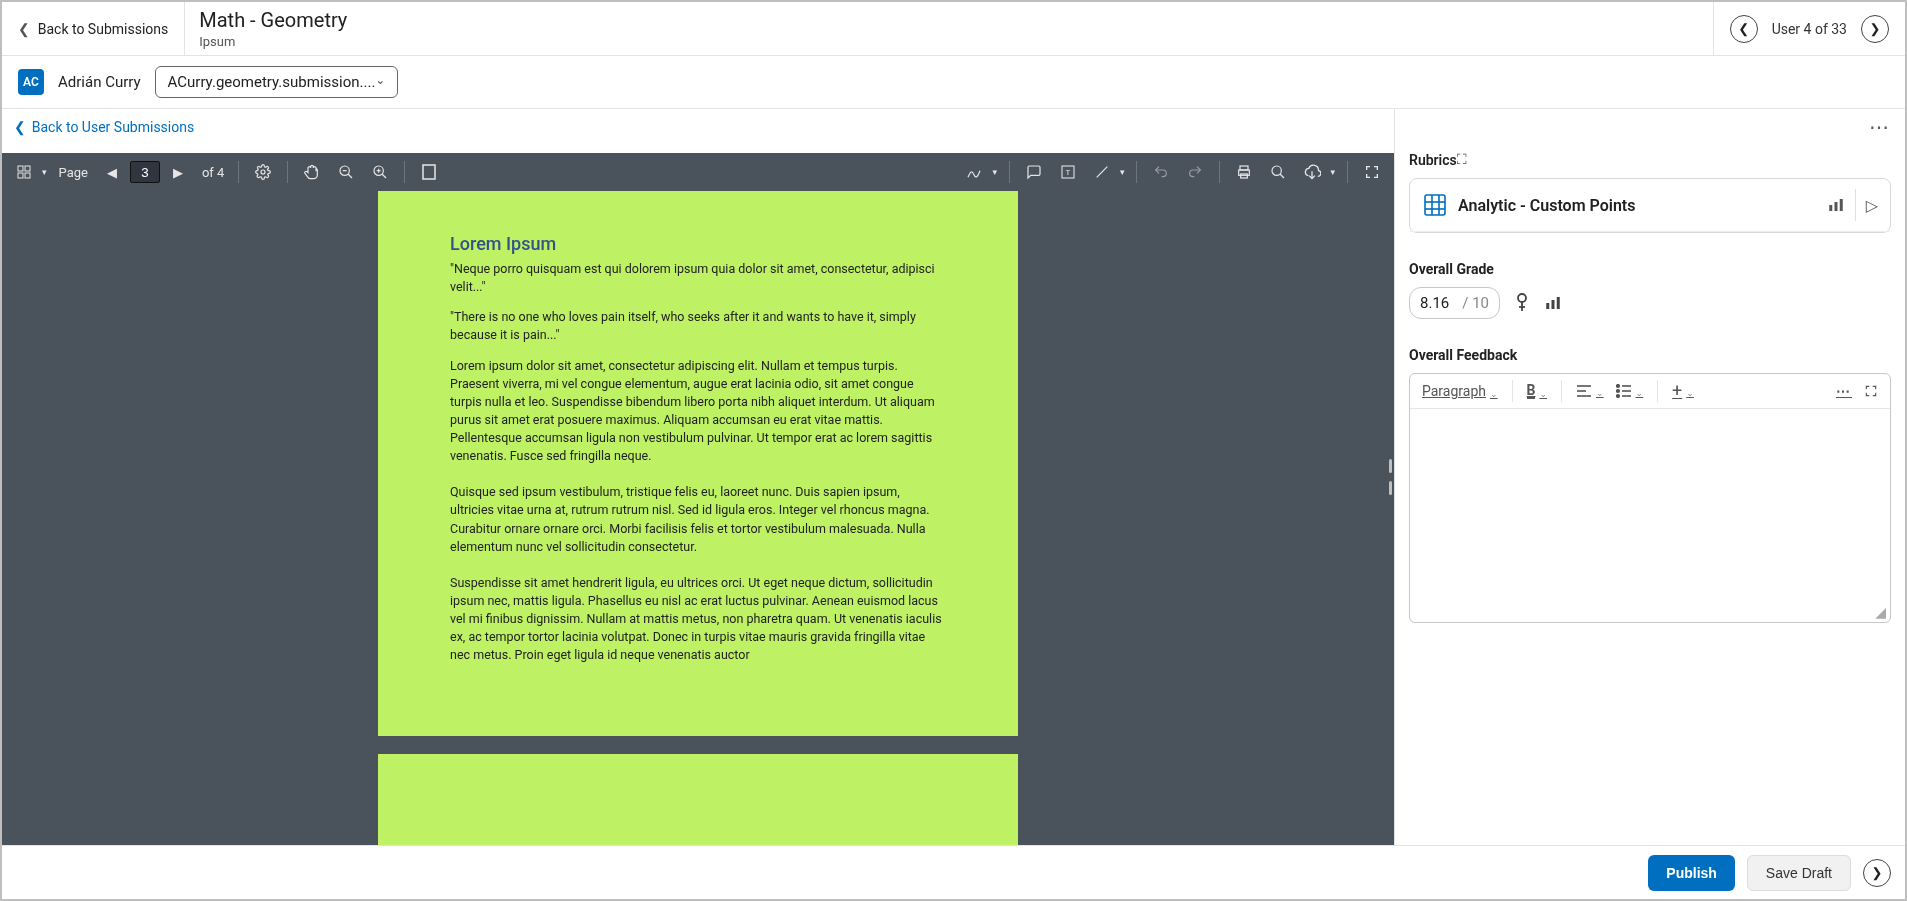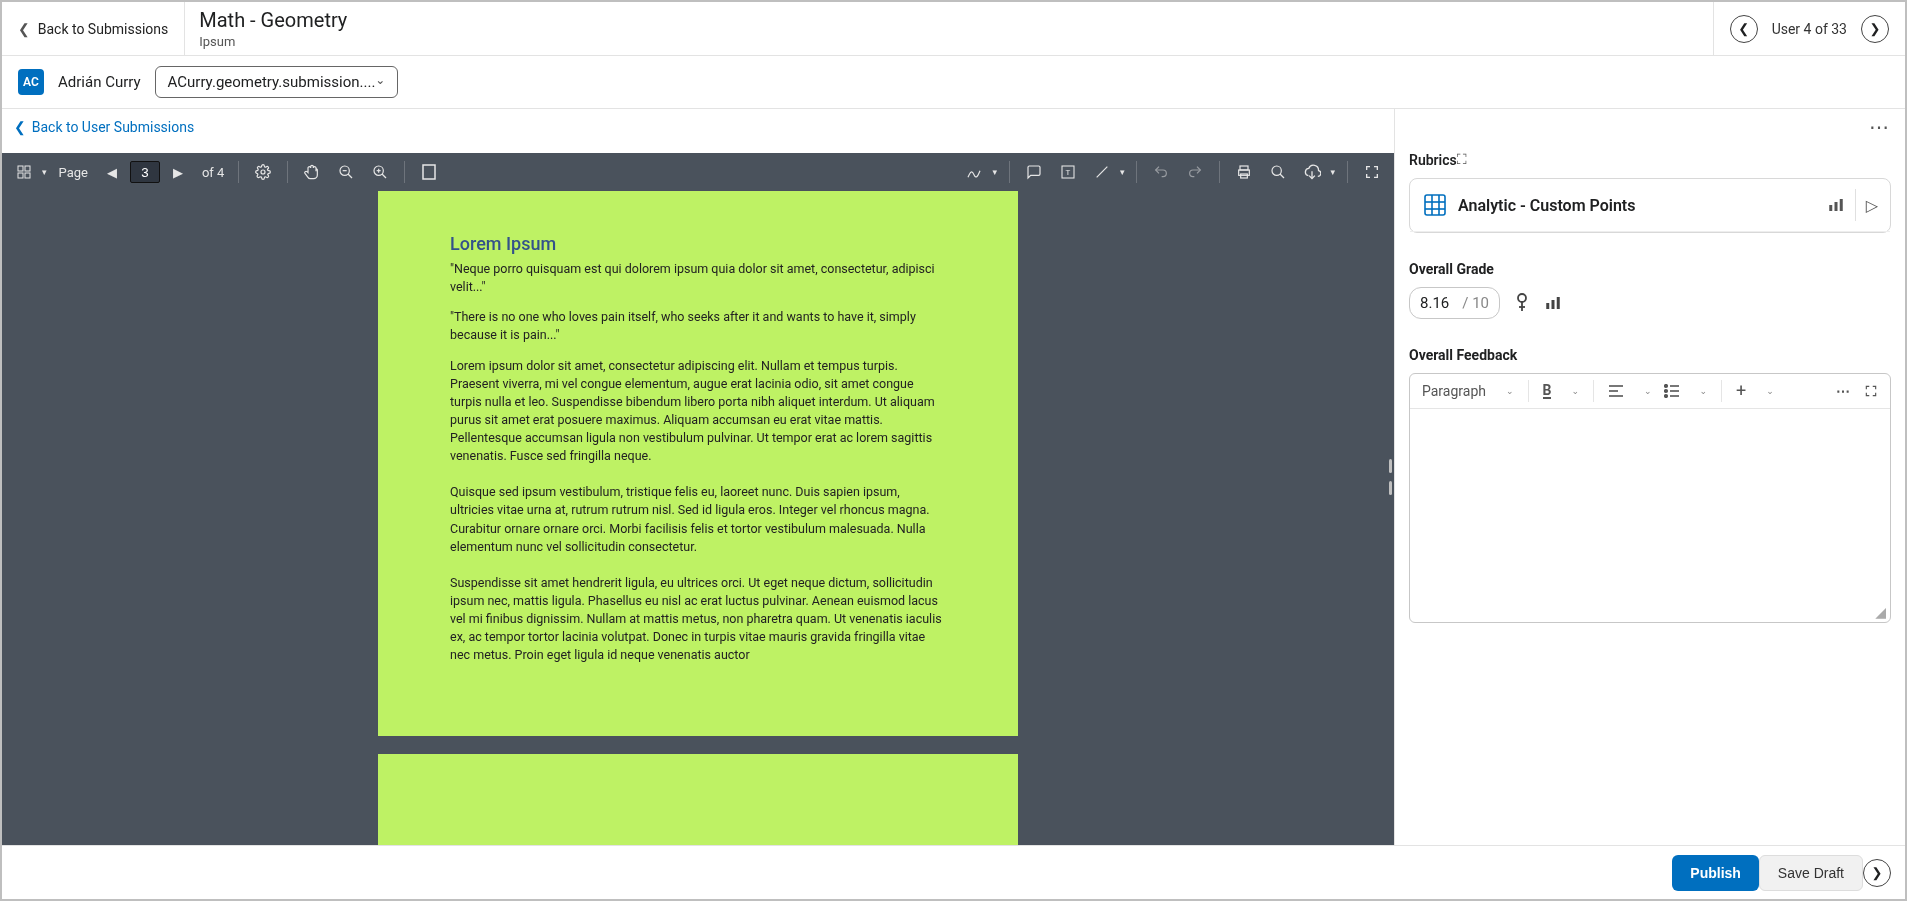--- a/index.html
+++ b/index.html
@@ -73,31 +73,31 @@
   .section-label{ font-weight:700; font-size:14px; margin-top:28px;}
   .grade-row{ display:flex; align-items:center; gap:14px; margin-top:10px;}
   .grade-box{ border:1px solid #c7c7c7; border-radius:12px; padding:6px 10px; display:flex; align-items:baseline; gap:13px; font-size:15px;}
   .grade-box .val{ font-weight:400;}
   .grade-box .den{ color:#888;}
   .grade-icn{ font-size:18px; color:#444; cursor:pointer;}
 
   .editor-box{ border:1px solid #c7c7c7; border-radius:6px; margin-top:10px; display:flex; flex-direction:column; height:250px;}
   .editor-toolbar{ display:flex; align-items:center; padding:6px 8px; border-bottom:1px solid #e5e5e5; gap:4px; color:#555;}
   .editor-toolbar .esep{ width:1px; height:22px; background:#e5e5e5; margin:0 6px;}
-  .et-item{ display:flex; align-items:center; gap:20px; cursor:pointer; padding:2px 4px; font-size:14px;}
+  .et-item{ display:flex; align-items:flex-end; gap:4px; cursor:pointer; padding:2px 4px; font-size:14px;text-decoration:underline;}
   .et-caret{ font-size:9px; color:#888;}
   .editor-toolbar .espacer{ flex:1;}
   .editor-area{ flex:1; position:relative;}
   .resize-grip{ position:absolute; right:4px; bottom:2px; font-size:14px; color:#aaa; cursor:nwse-resize;}
 
   .drag-handle{ position:absolute; left:-6px; top:50%; width:6px; height:36px; transform:translateY(-50%); display:flex; flex-direction:column; justify-content:space-between;}
   .drag-handle span{ height:14px; width:3px; background:#c0c0c0; border-radius:2px;}
 
   
-  .footer{ border-top:1px solid #e3e3e3; height:54px; display:flex; align-items:center; justify-content:flex-end; padding:0 14px; }
+  .footer{ border-top:1px solid #e3e3e3; height:54px; display:flex; align-items:center; justify-content:flex-end; padding:0 14px; gap:12px;}
   .btn{ height:36px; padding:0 18px; border-radius:6px; font-size:14px; cursor:pointer; display:flex; align-items:center;}
   .btn-primary{ background:#006fbf; color:#fff; border:none; font-weight:600;}
   .btn-secondary{ background:#f1f1f1; color:#333; border:1px solid #ddd;}
 
   svg { display:block; }
 </style>
 </head>
 <body>
 
 <div class="header">

